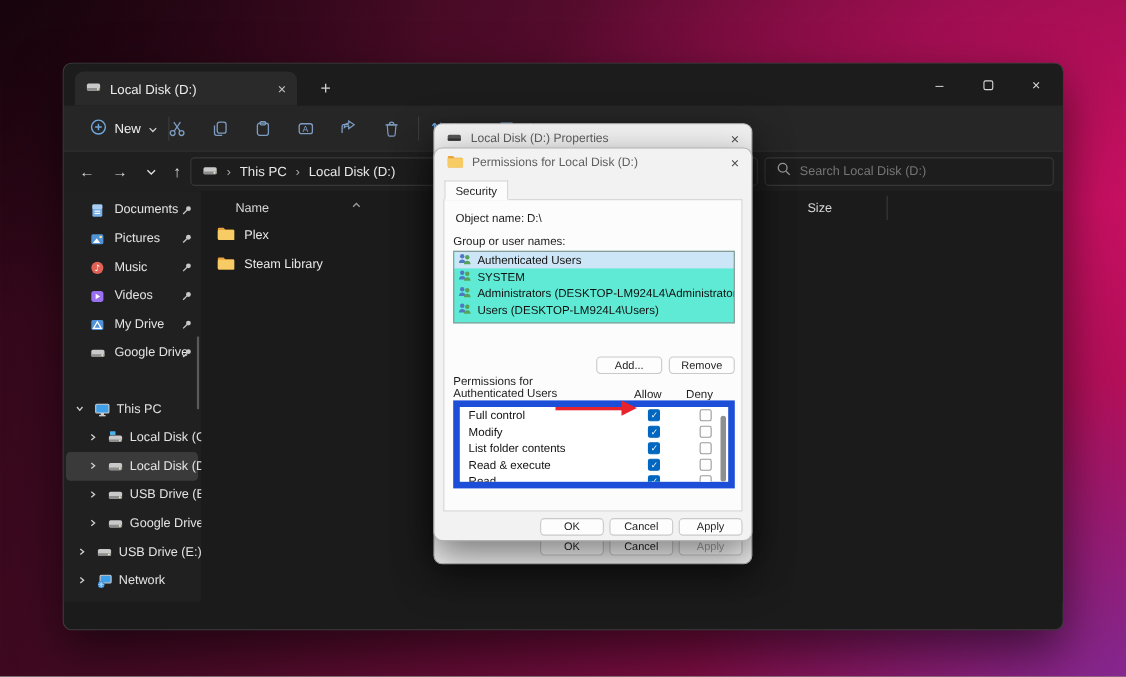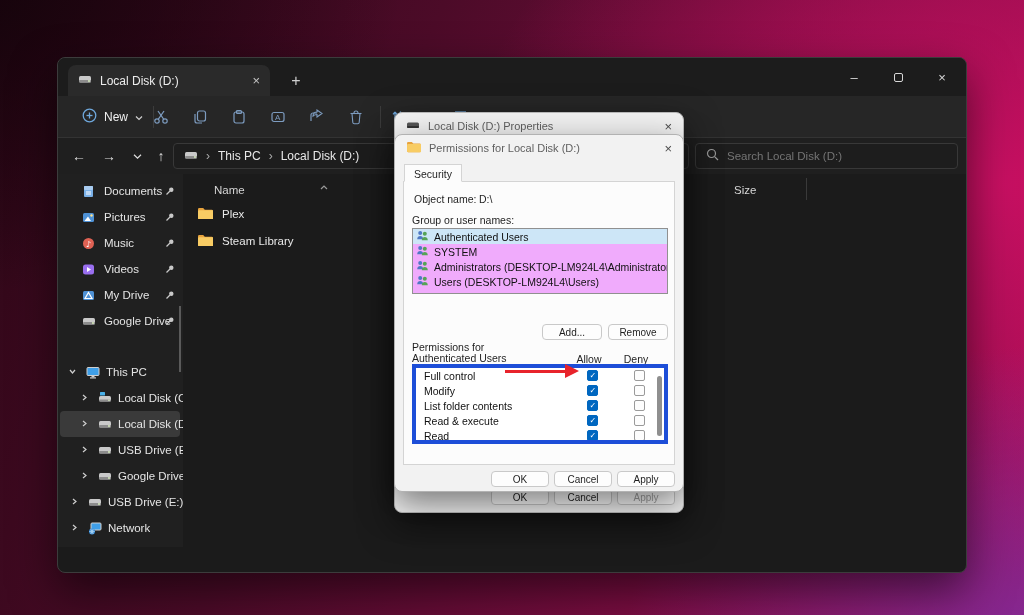--- a/index.html
+++ b/index.html
@@ -61,24 +61,24 @@
   .dlg-back{ left:394px; top:112px; width:290px; height:401px; background:#f0f0f0; border:1px solid #b9b9b9; z-index:20; }
   .dlg-front{ left:394px; top:134px; width:290px; height:358px; background:#f2f2f2; border:1px solid #b2b2b2; z-index:30; }
   .dtitle{ position:absolute; left:0; top:0; right:0; height:26px; display:flex; align-items:center; gap:8px; padding:0 11px; color:#5f5f5f; font-size:11px; }
   .dclose{ margin-left:auto; color:#4c4c4c; font-size:13px; }
   .dbtn{ width:58px; height:16px; background:#fdfdfd; border:1px solid #c9c9c9; border-radius:4px; color:#1f1f1f; font-size:10px; display:flex; align-items:center; justify-content:center; font-family:"Liberation Sans",sans-serif; }
   .dbtn.dis{ color:#a2a2a2; }
   .btnrow{ position:absolute; right:8px; display:flex; gap:5px; }
   .sectab{ position:absolute; left:9px; top:29px; height:18px; background:#fcfcfc; border:1px solid #d4d4d4; border-bottom:1px solid #fcfcfc; font-size:10.5px; color:#1f1f1f; padding:3px 9px 0; z-index:2; }
   .tabpage{ position:absolute; left:8px; top:46px; width:272px; height:284px; background:#fcfcfc; border:1px solid #d4d4d4; }
   .flabel{ position:absolute; color:#1f1f1f; font-size:10.5px; }
-  .glist{ position:absolute; left:8px; top:46px; width:256px; height:66px; background:#f0abfc; border:1px solid #909090; overflow:hidden; }
+  .glist{ position:absolute; left:8px; top:46px; width:256px; height:66px; background:#5eead4; border:1px solid #909090; overflow:hidden; }
   .gitem{ height:15px; display:flex; align-items:center; gap:5px; padding-left:3px; font-size:10.5px; color:#111; white-space:nowrap; }
   .gitem.sel{ background:#cde6f7; }
-  .plist{ position:absolute; left:8px; top:182px; width:256px; height:80px; background:#ffffff; border:4px solid #1d4ed8; overflow:hidden; }
+  .plist{ position:absolute; left:8px; top:182px; width:256px; height:80px; background:#ffffff; border:6px solid #1d4ed8; overflow:hidden; }
   .prow{ position:relative; height:15px; }
   .prow .pname{ position:absolute; left:8px; top:2px; font-size:10.5px; color:#111; white-space:nowrap; }
   .cb{ position:absolute; top:2px; width:11px; height:11px; background:#fdfdfd; border:1px solid #9a9a9a; border-radius:2px; }
   .cb.checked{ background:#0067c0; border-color:#0067c0; }
   .cb.checked::after{ content:"✓"; color:#fff; font-size:8px; position:absolute; left:1.5px; top:-0.5px; }
   .pscroll{ position:absolute; right:2px; top:8px; width:5px; height:60px; background:#8f8f8f; border-radius:3px; }
   
   .redarrow{ position:absolute; left:505px; top:364px; z-index:40; }
   .redarrow .tail{ position:absolute; left:0; top:6px; width:62px; height:3px; background:#e8232b; }
   .redarrow .head{ position:absolute; left:60px; top:0; width:0; height:0; border-left:14px solid #e8232b; border-top:7.5px solid transparent; border-bottom:7.5px solid transparent; }

